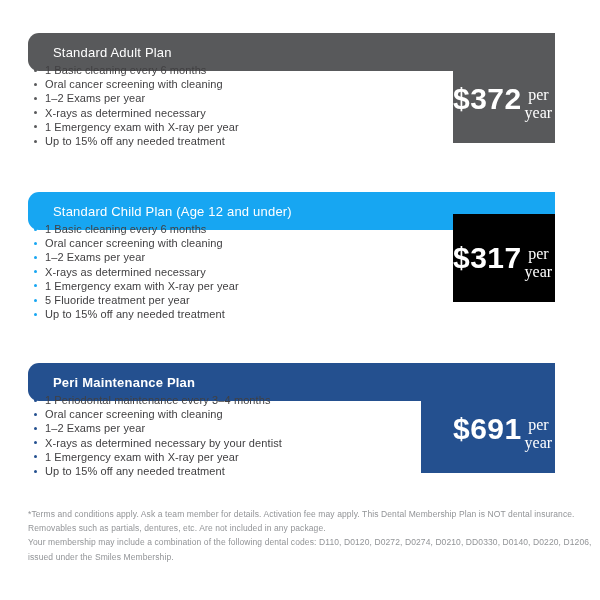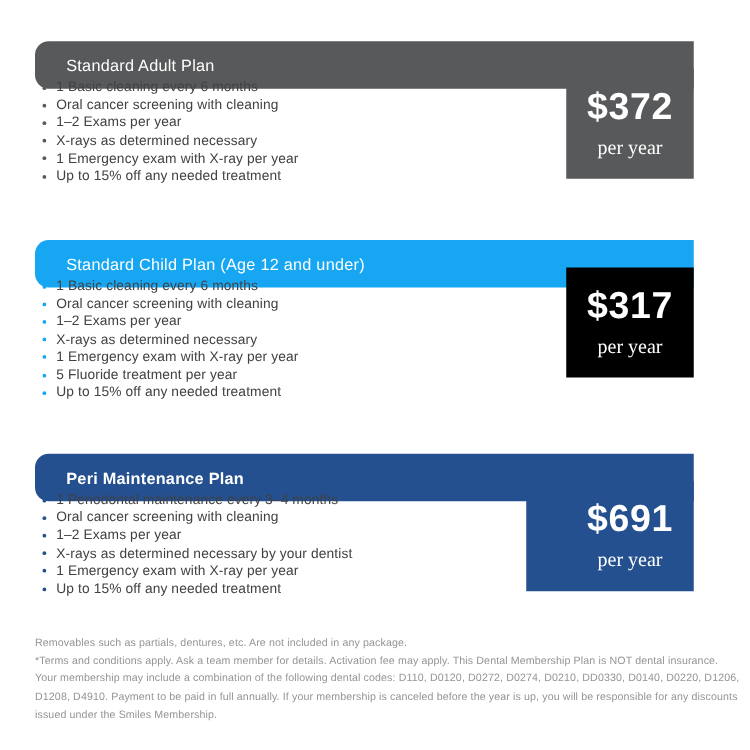--- a/index.html
+++ b/index.html
@@ -10,21 +10,21 @@
   }
   .plan { position:absolute; left:28px; width:527px; height:110px; }
   .plan-header {
     position:absolute; top:0; left:0; width:100%; height:38px;
     border-radius:11px 0 0 11px; color:#ffffff;
     display:flex; align-items:center; box-sizing:border-box;
     padding-left:25px; font-size:13px; letter-spacing:0.2px;
   }
   .price-box {
     position:absolute; top:22px; right:0; width:102px; height:88px;
-    color:#ffffff; display:flex; flex-direction:column;
+    color:#ffffff; display:flex; 
     align-items:center; justify-content:center; text-align:center;
   }
   .price-value { font-size:30px; font-weight:700; line-height:1; letter-spacing:0.5px; }
   .price-period { font-size:16px; margin-top:9px;font-family:Liberation Serif, serif; }
   .features { position:absolute; top:30px; left:6px; }
   .feature {
     height:14.2px; display:flex; align-items:center;
     font-size:11px; color:#414042; letter-spacing:0.1px;
   }
   .dot {
@@ -146,18 +146,17 @@
         <span>1 Emergency exam with X-ray per year</span>
       </div>
     <div class="feature">
         <span class="dot" style="background-color: rgb(36, 80, 143);"></span>
         <span>Up to 15% off any needed treatment</span>
       </div>
   </div>
 </div>
 
 <div class="fineprint">
+  <div class="fineline">*Terms and conditions apply. Ask a team member for details. Activation fee may apply. This Dental Membership Plan is NOT dental insurance.</div>
   <div class="fineline">Removables such as partials, dentures, etc. Are not included in any package.</div>
-  <div class="fineline">*Terms and conditions apply. Ask a team member for details. Activation fee may apply. This Dental Membership Plan is NOT dental insurance.</div>
   <div class="fineline">Your membership may include a combination of the following dental codes: D110, D0120, D0272, D0274, D0210, DD0330, D0140, D0220, D1206,</div>
-  <div class="fineline">D1208, D4910. Payment to be paid in full annually. If your membership is canceled before the year is up, you will be responsible for any discounts</div>
   <div class="fineline">issued under the Smiles Membership.</div>
 </div>
 
 </body></html>

